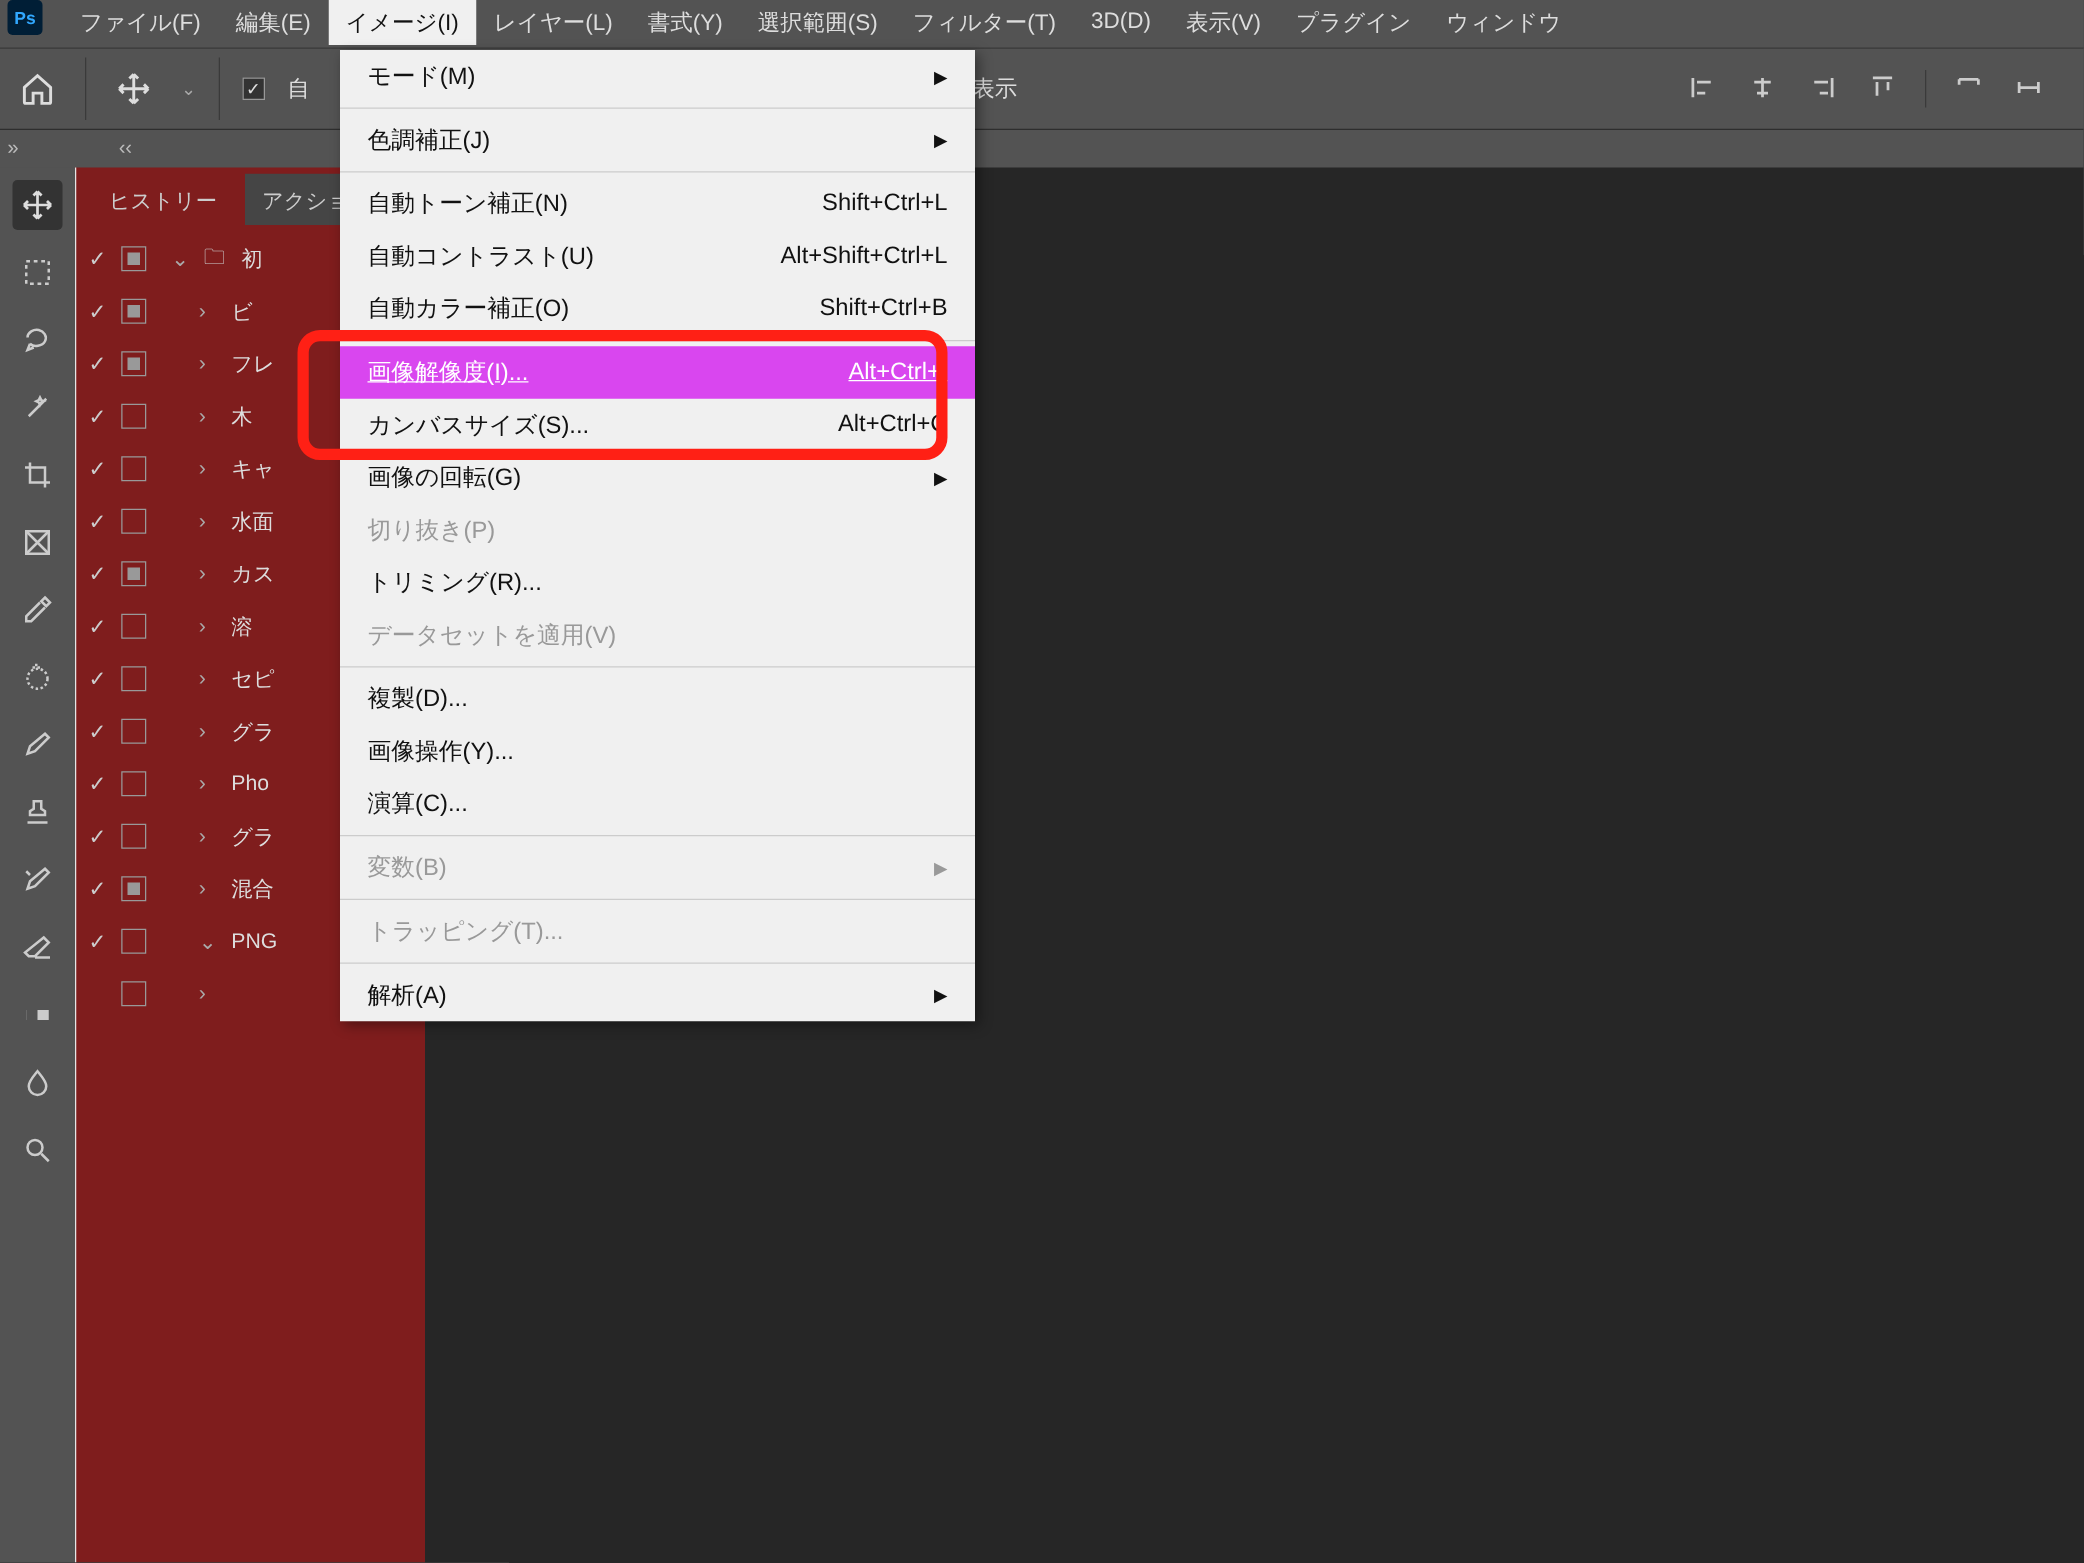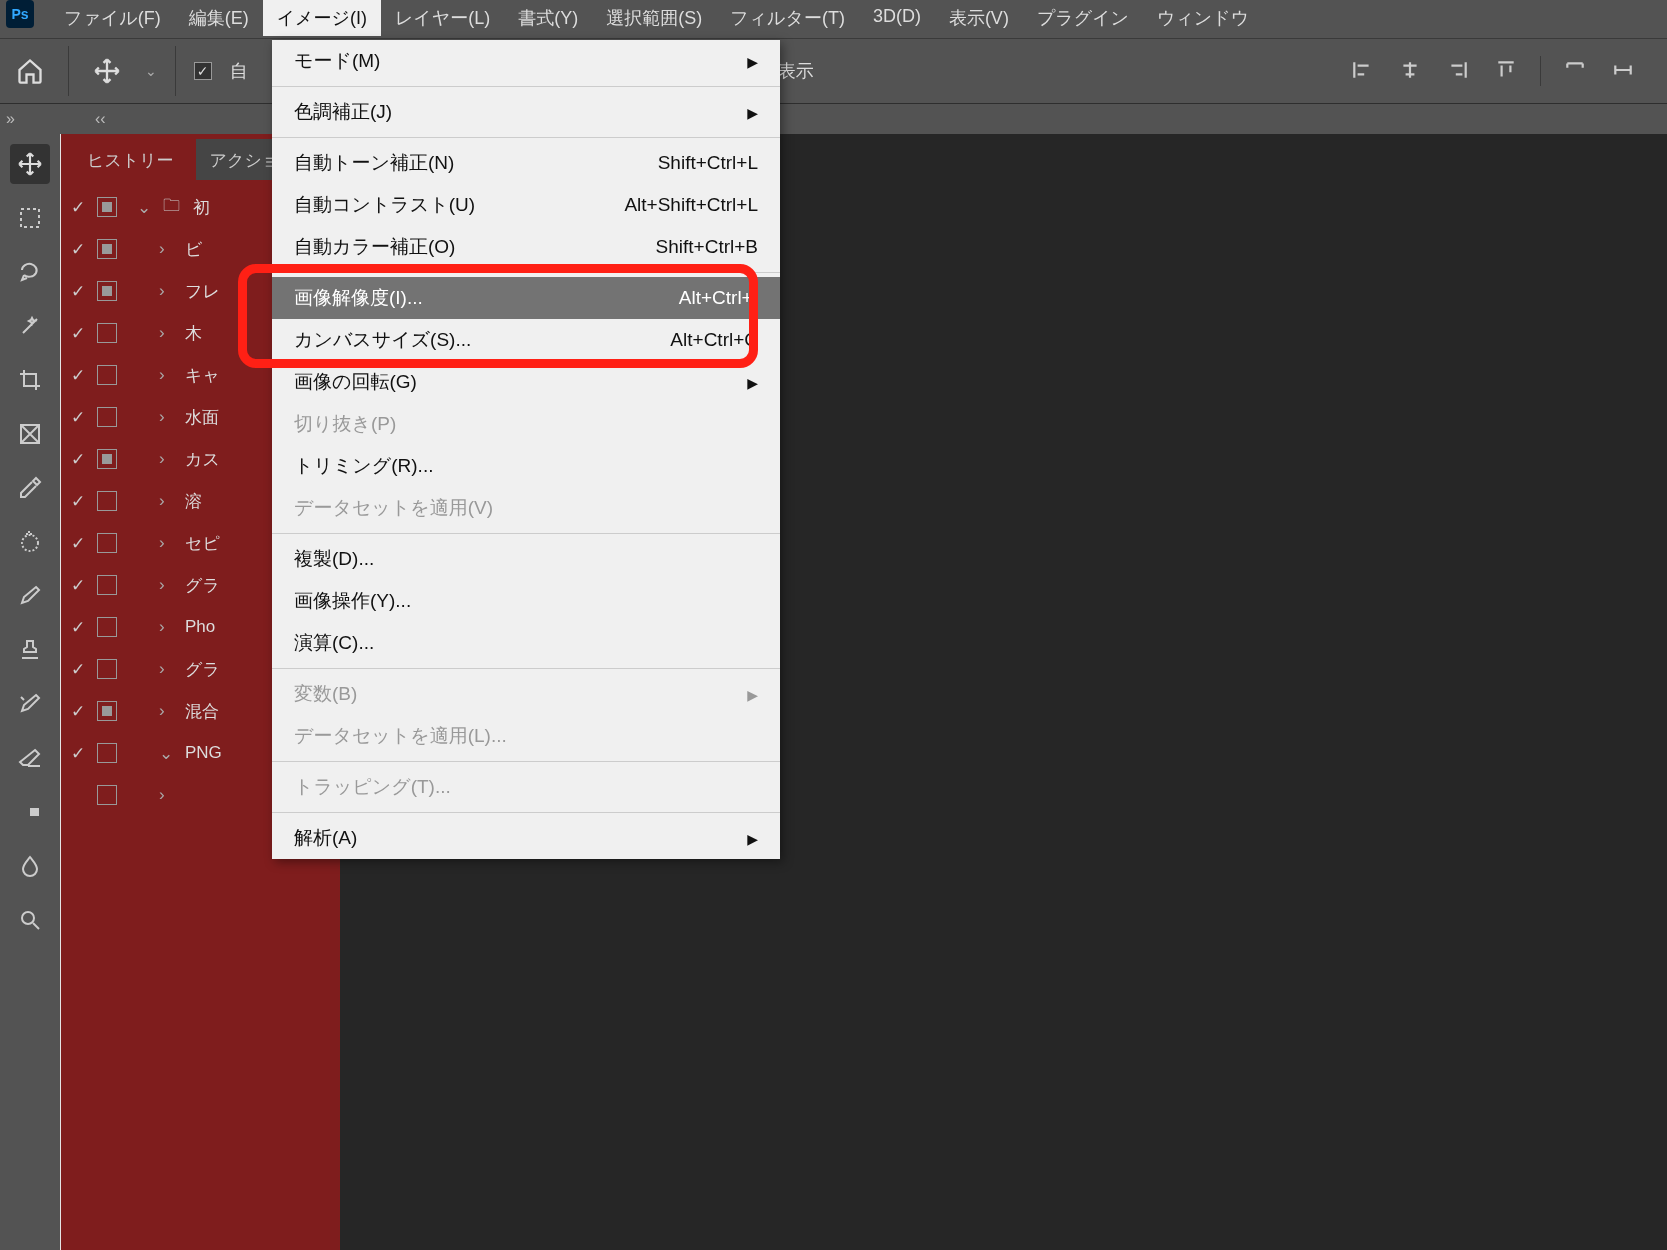--- a/index.html
+++ b/index.html
@@ -47,21 +47,21 @@
 
 
 .canvas { flex:1; background:#262626; position:relative; }
 .doc-tab { height:46px; display:flex; align-items:center; padding:0 18px; font-size:18px; color:#ddd; }
 .doc-tab .close { margin-left:14px; color:#aaa; }
 
 
 .dropdown { position:absolute; left:272px; top:40px; width:508px; background:#f0f0f0; color:#111; box-shadow:3px 3px 10px rgba(0,0,0,.4); z-index:50; font-size:19px; }
 .dd-item { display:flex; justify-content:space-between; align-items:center; height:42px; padding:0 22px; }
 .dd-item.disabled { color:#999; }
-.dd-item.hl { background:#737373; color:#fff; }
+.dd-item.hl { background:#d946ef; color:#fff;text-decoration:underline; }
 .dd-sep { height:1px; background:#ccc; margin:4px 0; }
 .dd-arrow { font-size:14px; }
 
 
 .redbox { position:absolute; left:238px; top:264px; width:520px; height:104px; border:9px solid #ff2015; border-radius:18px; z-index:60; pointer-events:none; }
 
 svg { display:block; }
 </style>
 </head>
 <body>
@@ -405,24 +405,20 @@
     </div>
     <div class="dd-item">
       <span>演算(C)...</span>
       <span></span>
     </div>
     <div class="dd-sep"></div>
     <div class="dd-item disabled">
       <span>変数(B)</span>
       <span><span class="dd-arrow">▶</span></span>
     </div>
-    <div class="dd-item disabled">
-      <span>データセットを適用(L)...</span>
-      <span></span>
-    </div>
     <div class="dd-sep"></div>
     <div class="dd-item disabled">
       <span>トラッピング(T)...</span>
       <span></span>
     </div>
     <div class="dd-sep"></div>
     <div class="dd-item">
       <span>解析(A)</span>
       <span><span class="dd-arrow">▶</span></span>
     </div>

